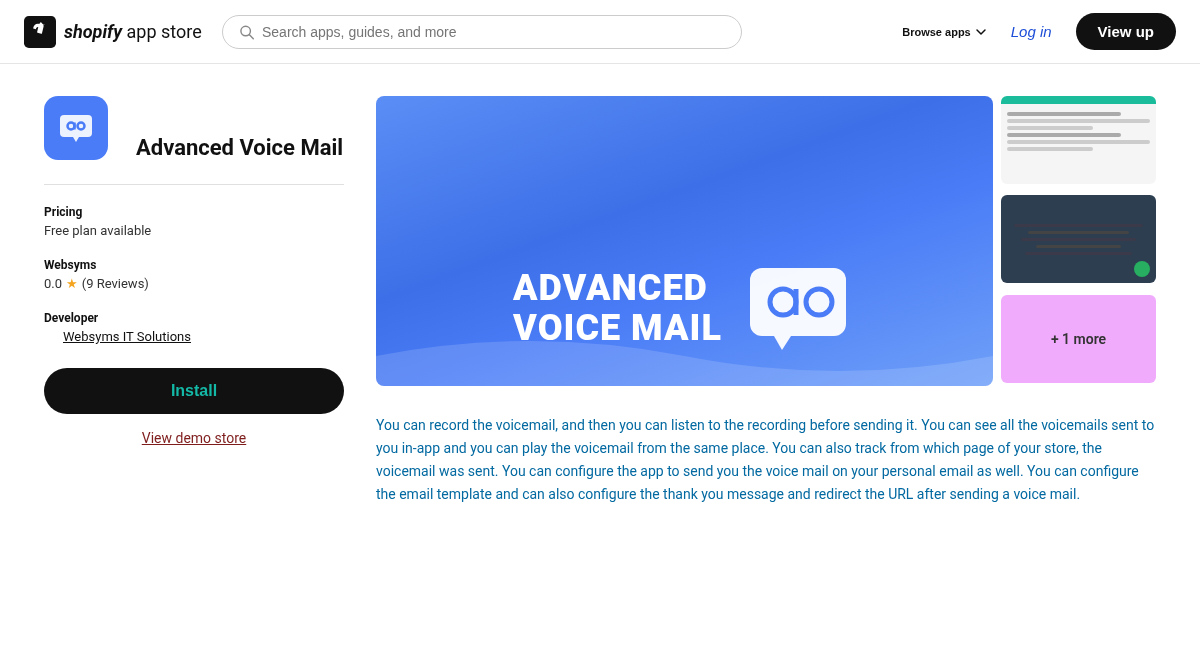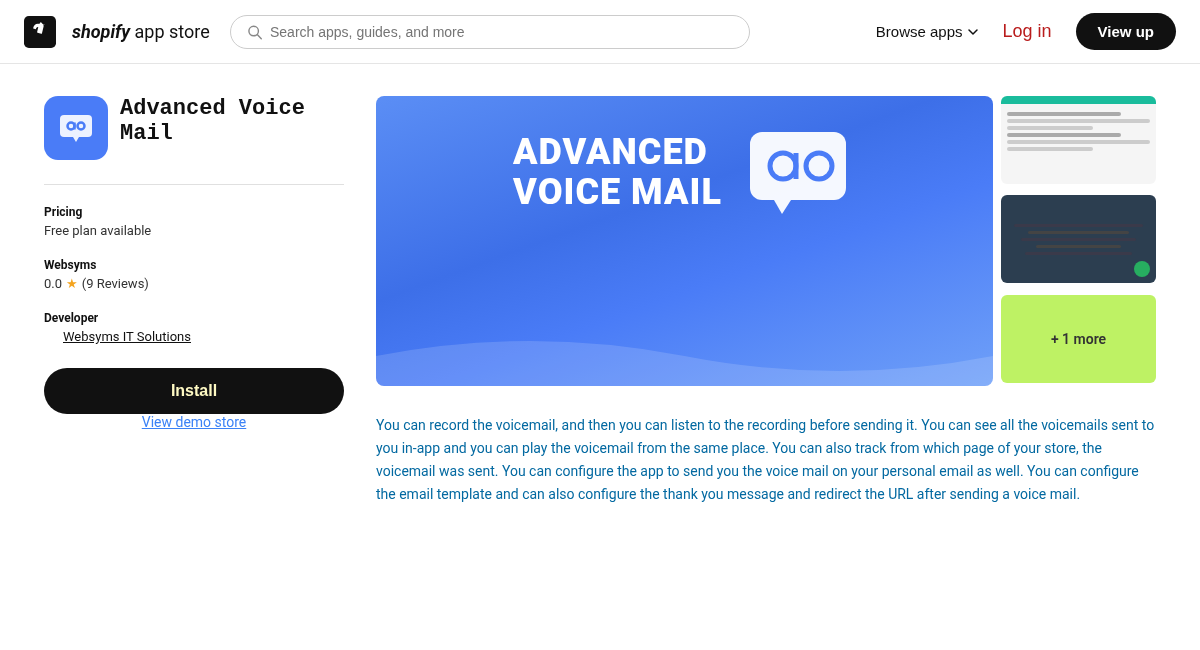--- a/index.html
+++ b/index.html
@@ -10,21 +10,21 @@
       display: flex;
       align-items: center;
       padding: 0 24px;
       height: 64px;
       border-bottom: 1px solid #e5e5e5;
       gap: 20px;
     }
     .logo {
       display: flex;
       align-items: center;
-      gap: 16px;
+      gap: 8px;
       white-space: nowrap;
       justify-content: flex-end;
     }
     .logo-bag {
       width: 32px;
       height: 32px;
     }
     .logo-text {
       font-size: 18px;
       color: #111;
@@ -57,34 +57,35 @@
     .header-nav {
       display: flex;
       align-items: center;
       gap: 24px;
       margin-left: auto;
     }
     .browse-apps-btn {
       display: flex;
       align-items: center;
       gap: 4px;
+      font-size: 11px;
+      font-weight: 700;
+      cursor: pointer;
+      background: none;
+      border: none;
+      color: #111;
+    }
+    .login-btn {
       font-size: 15px;
-      font-weight: 400;
+      font-weight: 500;
       cursor: pointer;
       background: none;
       border: none;
-      color: #111;
-    }
-    .login-btn {
-      font-size: 18px;
-      font-weight: 500;
-      cursor: pointer;
-      background: none;
-      border: none;
-      color: #b91c1c;
+      color: #1d4ed8;
+      font-style: italic;
     }
     .signup-btn {
       font-size: 15px;
       font-weight: 600;
       cursor: pointer;
       background: #111;
       color: #fff;
       border: none;
       border-radius: 30px;
       padding: 10px 22px;
@@ -99,24 +100,23 @@
       margin: 0 auto;
     }
 
     
     .sidebar {
       width: 300px;
       flex-shrink: 0;
     }
     .app-header {
       display: flex;
-      align-items: flex-start;
-      gap: 12px;
+      align-items: flex-end;
+      gap: 28px;
       margin-bottom: 24px;
-      font-family: Liberation Mono, monospace;
     }
     .app-icon {
       width: 64px;
       height: 64px;
       background: #4a7cf7;
       border-radius: 14px;
       display: flex;
       align-items: center;
       justify-content: center;
       flex-shrink: 0;
@@ -163,35 +163,35 @@
       text-align: right;
     }
     .star {
       color: #f4a41f;
       font-size: 13px;
     }
     .install-btn {
       display: block;
       width: 100%;
       background: #111;
-      color: #fef9c3;
+      color: #14b8a6;
       border: none;
       border-radius: 30px;
       padding: 14px;
       font-size: 16px;
       font-weight: 600;
       cursor: pointer;
-      margin-bottom: 0;
+      margin-bottom: 16px;
       margin-top: 24px;
     }
     .demo-link {
       display: block;
       text-align: center;
       font-size: 14px;
-      color: #3b82f6;
+      color: #7f1d1d;
       text-decoration: underline;
       cursor: pointer;
     }
 
     
     .content {
       flex: 1;
       min-width: 0;
     }
     .gallery {
@@ -199,21 +199,21 @@
       grid-template-columns: 1fr 155px;
       grid-template-rows: auto auto auto;
       gap: 8px;
       margin-bottom: 28px;
     }
     .main-image {
       grid-row: 1 / 4;
       background: linear-gradient(160deg, #5b8ef5 0%, #3d6fe8 40%, #4a7cf7 60%, #6fa0f8 100%);
       border-radius: 8px;
       display: flex;
-      align-items: flex-start;
+      align-items: flex-end;
       justify-content: center;
       min-height: 290px;
       position: relative;
       overflow: hidden;
     }
     .main-image-inner {
       display: flex;
       align-items: center;
       gap: 24px;
       padding: 32px;
@@ -442,20 +442,20 @@
         <div class="thumb-2-inner">
           <div class="thumb-2-line" style="width:90%;background:#3a3a4a;"></div>
           <div class="thumb-2-line" style="width:70%;background:#444;"></div>
           <div class="thumb-2-line" style="width:80%;background:#3a3a4a;"></div>
           <div class="thumb-2-line" style="width:60%;background:#444;"></div>
           <div class="thumb-2-line" style="width:75%;background:#3a3a4a;"></div>
         </div>
         <div class="thumb-2-dot"></div>
       </div>
 
-      <div class="thumb thumb-3" style="background:#bef264;display:flex;align-items:center;justify-content:center;">
+      <div class="thumb thumb-3" style="background:#f0abfc;display:flex;align-items:center;justify-content:center;">
         <span class="more-label">+ 1 more</span>
       </div>
     </div>
 
     <p class="description-text">You can record the voicemail, and then you can listen to the recording before sending it. You can see all the voicemails sent to you in-app and you can play the voicemail from the same place. You can also track from which page of your store, the voicemail was sent. You can configure the app to send you the voice mail on your personal email as well. You can configure the email template and can also configure the thank you message and redirect the URL after sending a voice mail.</p>
   </section>
 </div>
 
 </body></html>

